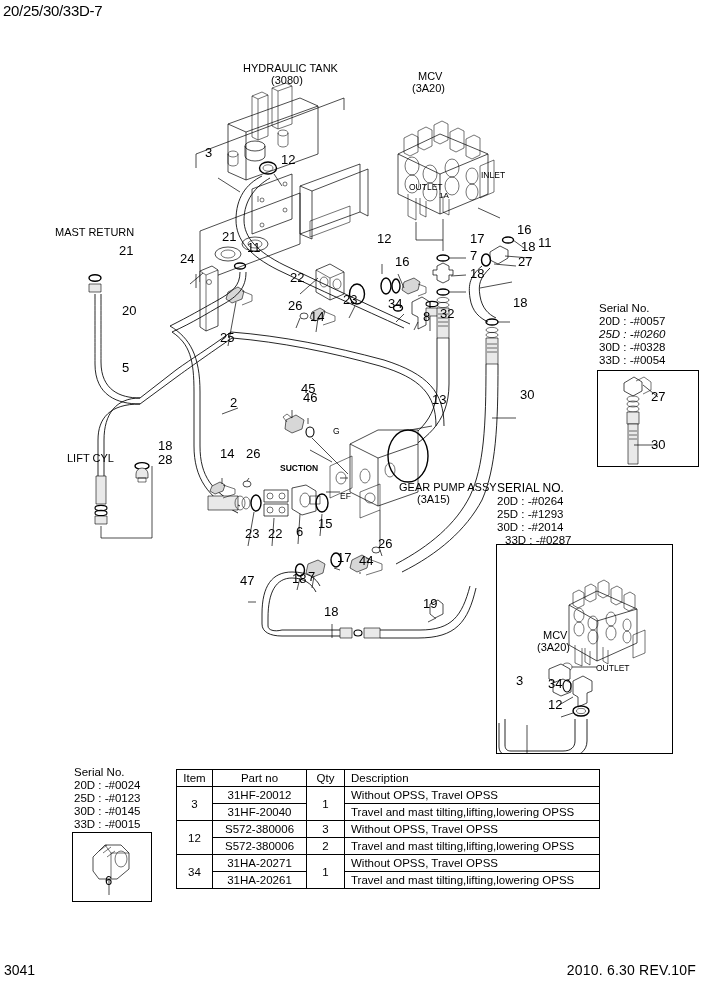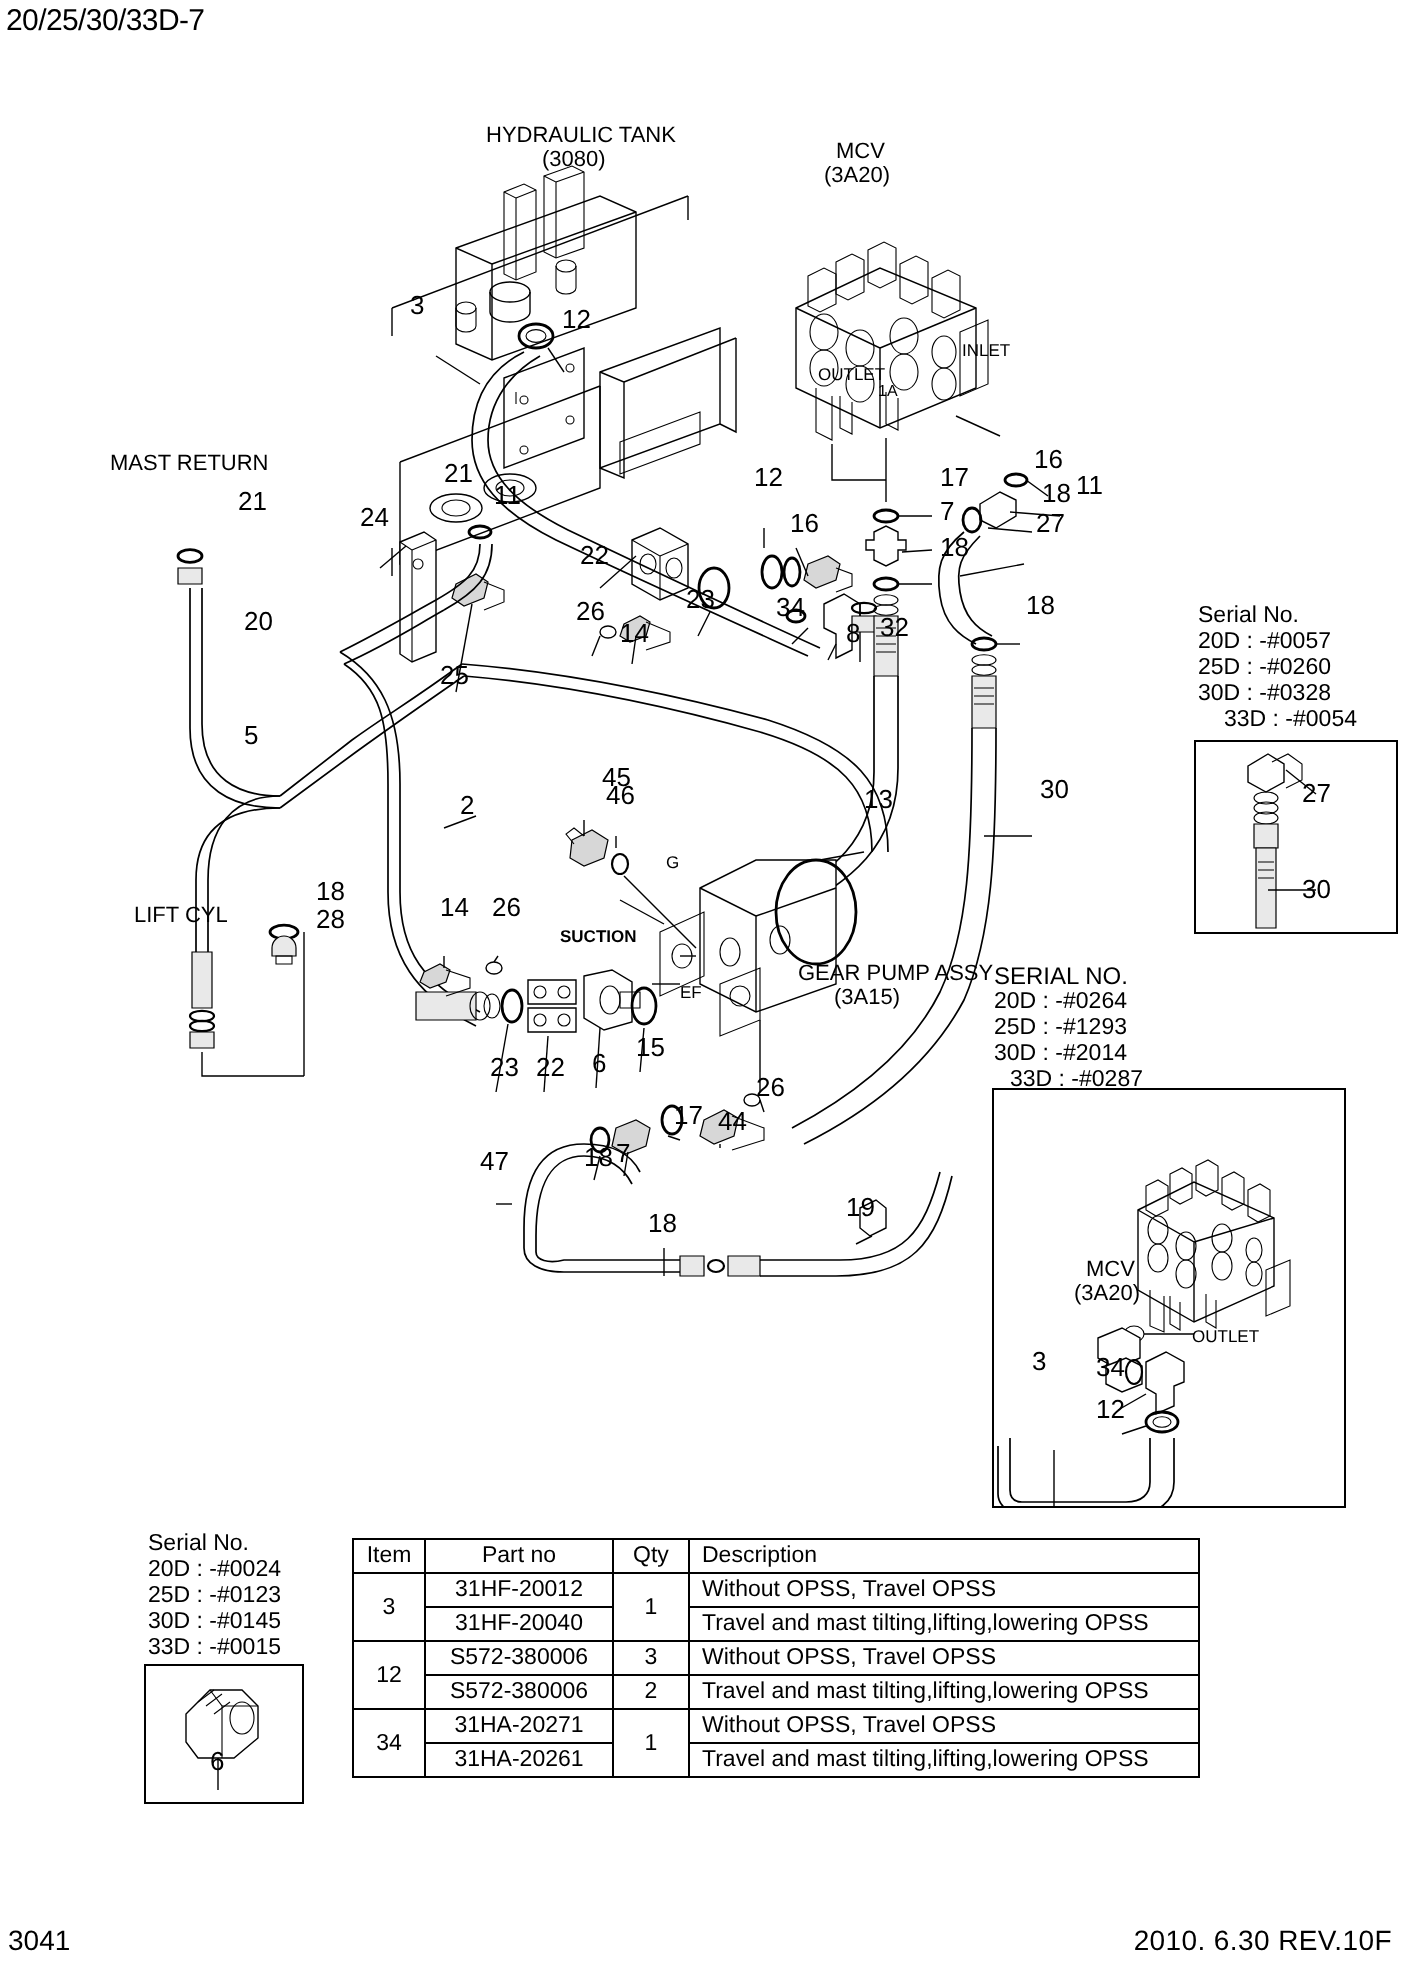--- a/index.html
+++ b/index.html
@@ -432,23 +432,23 @@
     <div class="num" style="left: 240px; top: 573px;">47</div>
     <div class="num" style="left: 292px; top: 571px;">18</div>
     <div class="num" style="left: 308px; top: 569px;">7</div>
     <div class="num" style="left: 324px; top: 604px;">18</div>
     <div class="num" style="left: 423px; top: 596px;">19</div>
   </div>
 
 <div>
   <div class="sn" style="left:599px;top:301px;">Serial No.</div>
   <div class="sn" style="left:599px;top:314px;">20D : -#0057</div>
-  <div class="sn" style="left:599px;top:327px;">25D : -#0260</div>
+  <div class="sn" style="left:599px;top:327px;font-style:italic;">25D : -#0260</div>
   <div class="sn" style="left:599px;top:340px;">30D : -#0328</div>
-  <div class="sn" style="left:612px;top:353px;">33D : -#0054</div>
+  <div class="sn" style="left:599px;top:353px;">33D : -#0054</div>
   <div class="sbox" style="left:597px;top:370px;width:100px;height:95px;">
     <svg width="100" height="95" viewBox="0 0 100 95">
       <path class="fillw" d="M26 12 l10 -6 l8 5 v9 l-9 5 l-9 -5 z"></path>
       <path class="ln-thin" d="M38 10 l8 -4 l7 5 v8 l-8 4"></path>
       <ellipse class="ln-thin" cx="35" cy="28" rx="6" ry="3"></ellipse>
       <ellipse class="ln-thin" cx="35" cy="33" rx="6" ry="3"></ellipse>
       <ellipse class="ln-thin" cx="35" cy="38" rx="6" ry="3"></ellipse>
       <path class="fillg" d="M29 41 h12 v12 h-12 z"></path>
       <path class="fillg" d="M30 53 h10 v40 h-10 z"></path>
       <path class="ln-thin" d="M31 60 h8 M31 64 h8 M31 68 h8"></path>

